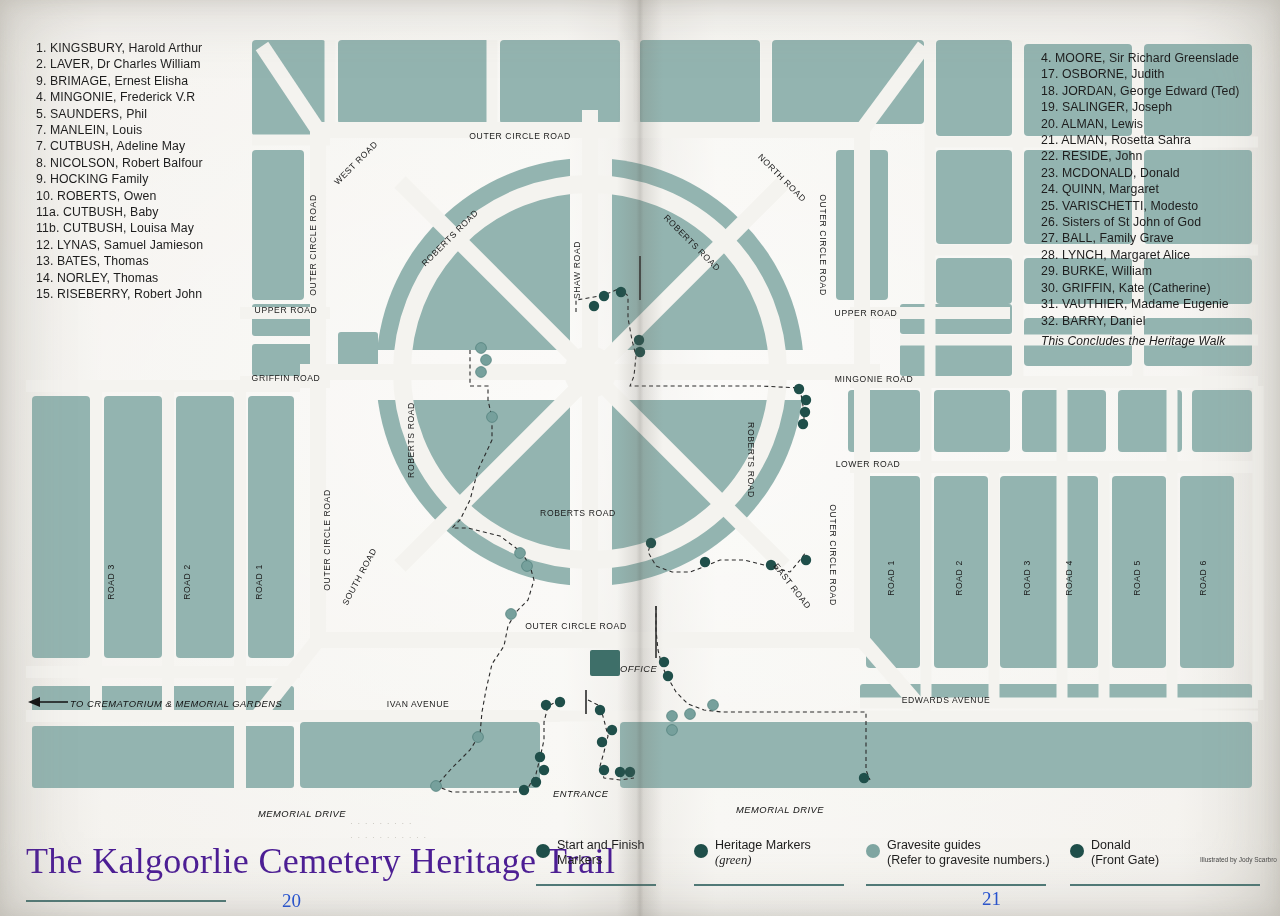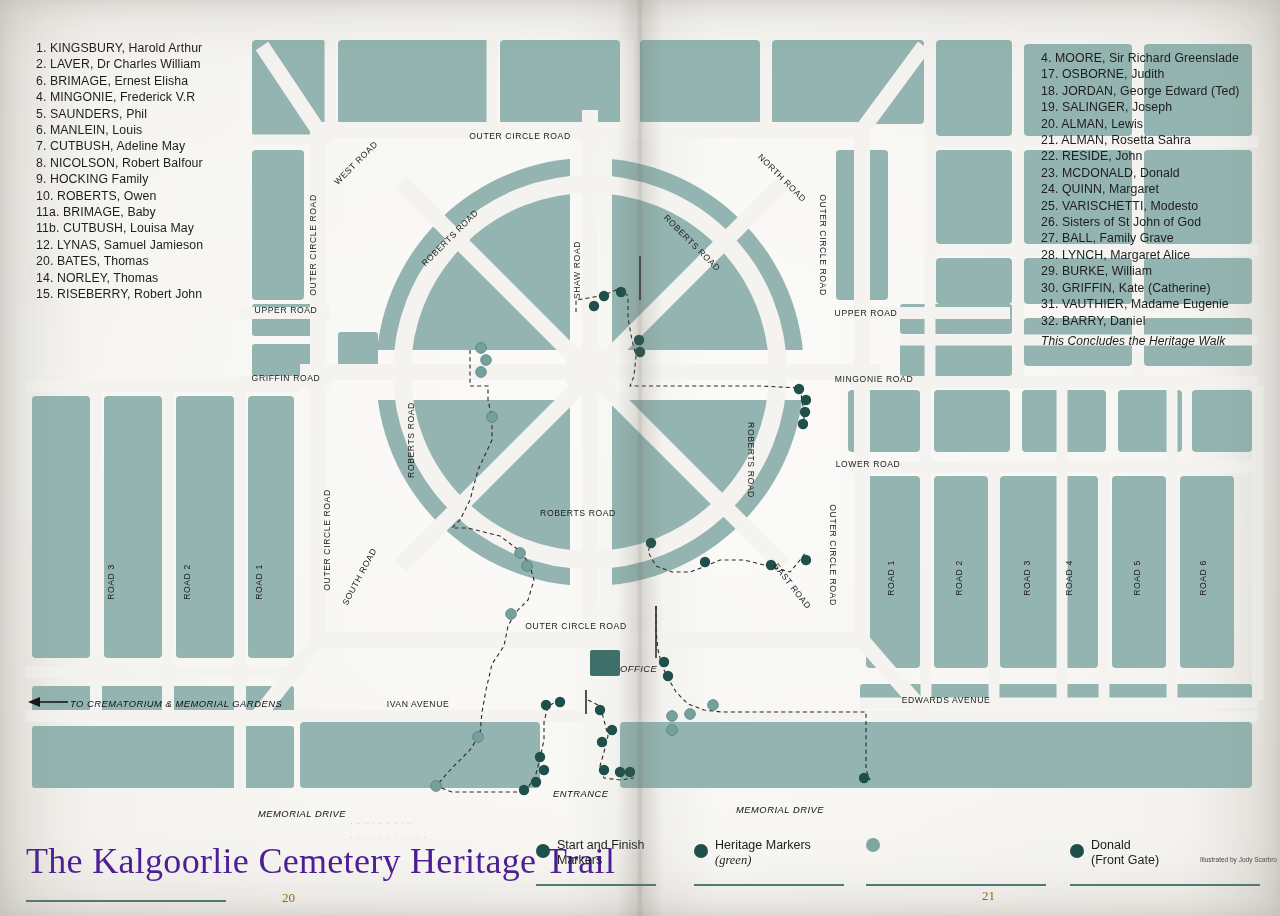--- a/index.html
+++ b/index.html
@@ -48,21 +48,21 @@
   .legend{position:absolute;z-index:30;font-size:12.5px;line-height:15px;}
   .legend .dot{display:inline-block;width:14px;height:14px;border-radius:50%;vertical-align:-2px;margin-right:7px;}
   .legend .txt{display:inline-block;vertical-align:middle;}
   .legend .txt i{font-style:italic;display:block;font-family:Liberation Serif, serif;}
   #lg1{left:536px;top:838px;}
   #lg2{left:694px;top:838px;}
   #lg3{left:866px;top:838px;}
   #lg4{left:1070px;top:838px;}
   .credit{position:absolute;left:1200px;top:856px;font-size:6.5px;color:#444;z-index:30;}
   .rule{position:absolute;height:2px;background:#2f6360;z-index:29;opacity:.85;}
-  .pagenum{position:absolute;font-size:13px;color:#a16207;z-index:30;font-family:"Liberation Serif",serif;text-align:right;}
+  .pagenum{position:absolute;font-size:19px;color:#1d4ed8;z-index:30;font-family:"Liberation Serif",serif;text-align:right;}
   
   .bleed{position:absolute;left:350px;top:818px;font-size:10px;color:#cfcdc6;z-index:12;letter-spacing:1px;}
   .bleed2{position:absolute;left:350px;top:832px;font-size:10px;color:#d3d1ca;z-index:12;letter-spacing:1px;}
 </style>
 </head>
 <body>
 
 <div id="page"></div>
 
 <svg id="map" viewBox="0 0 1280 830">
@@ -313,32 +313,32 @@
       <text x="736" y="813" class="an">MEMORIAL DRIVE</text>
     </g>
 </svg>
 
 <div class="gutter"></div>
 <div class="edge-shade"></div>
 
 <div class="namelist" id="list-left">
     <div>1. KINGSBURY, Harold Arthur</div>
     <div>2. LAVER, Dr Charles William</div>
-    <div>6. BRIMAGE, Ernest Elisha</div>
+    <div>9. BRIMAGE, Ernest Elisha</div>
     <div>4. MINGONIE, Frederick V.R</div>
     <div>5. SAUNDERS, Phil</div>
-    <div>6. MANLEIN, Louis</div>
+    <div>7. MANLEIN, Louis</div>
     <div>7. CUTBUSH, Adeline May</div>
     <div>8. NICOLSON, Robert Balfour</div>
     <div>9. HOCKING Family</div>
     <div>10. ROBERTS, Owen</div>
-    <div>11a. BRIMAGE, Baby</div>
+    <div>11a. CUTBUSH, Baby</div>
     <div>11b. CUTBUSH, Louisa May</div>
     <div>12. LYNAS, Samuel Jamieson</div>
-    <div>20. BATES, Thomas</div>
+    <div>13. BATES, Thomas</div>
     <div>14. NORLEY, Thomas</div>
     <div>15. RISEBERRY, Robert John</div>
   </div>
 <div class="namelist" id="list-right">
   <div>4. MOORE, Sir Richard Greenslade</div>
     <div>17. OSBORNE, Judith</div>
     <div>18. JORDAN, George Edward (Ted)</div>
     <div>19. SALINGER, Joseph</div>
     <div>20. ALMAN, Lewis</div>
     <div>21. ALMAN, Rosetta Sahra</div>
@@ -362,21 +362,23 @@
   <span class="dot" style="background: rgb(31, 79, 74);"></span><span class="txt">
   <span>Start and Finish</span><br>
   <span>Markers</span></span>
 </div>
 <div class="legend" id="lg2">
   <span class="dot" style="background: rgb(31, 79, 74);"></span><span class="txt">
   <span>Heritage Markers</span><br>
   <i>(green)</i></span>
 </div>
 <div class="legend" id="lg3">
-  <span class="dot" style="background: rgb(127, 166, 162);"></span>
+  <span class="dot" style="background: rgb(127, 166, 162);"></span><span class="txt">
+  <span>Gravesite guides</span><br>
+  <span>(Refer to gravesite numbers.)</span></span>
 </div>
 <div class="legend" id="lg4">
   <span class="dot" style="background: rgb(31, 79, 74);"></span><span class="txt">
   <span>Donald</span><br>
   <span>(Front Gate)</span></span>
 </div>
 <div class="credit">Illustrated by Jody Scarbro</div>
 
 <div class="rule" style="left:26px;top:900px;width:200px;"></div>
 <div class="rule" style="left:536px;top:884px;width:120px;"></div>

